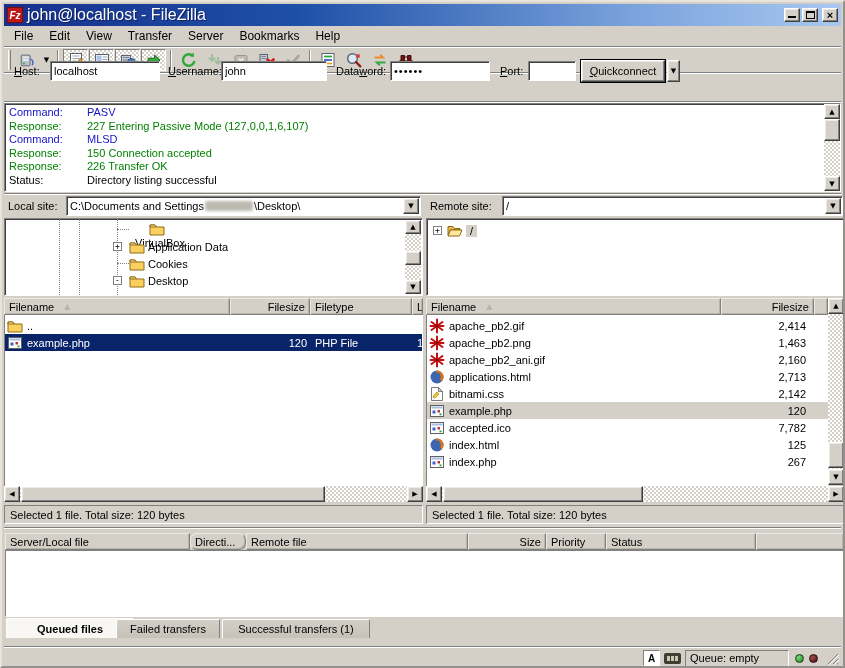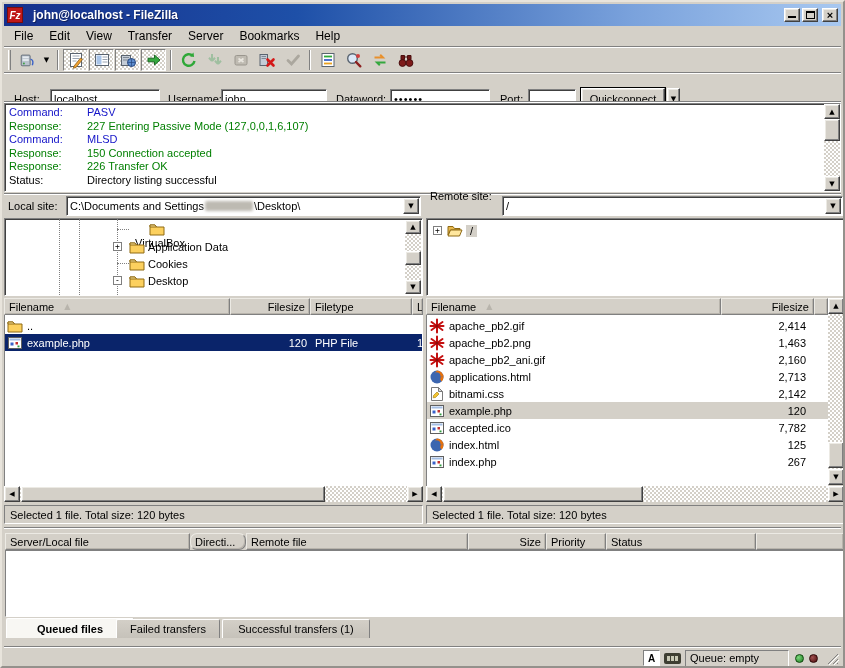--- a/index.html
+++ b/index.html
@@ -20,21 +20,21 @@
   .dither{background-color:#fff;background-image:
     linear-gradient(45deg,#d4d0c8 25%,transparent 25%,transparent 75%,#d4d0c8 75%),
     linear-gradient(45deg,#d4d0c8 25%,transparent 25%,transparent 75%,#d4d0c8 75%);
     background-size:4px 4px;background-position:0 0,2px 2px;}
   
   .titlebar{left:2px;top:2px;right:2px;height:22px;
     background:linear-gradient(90deg,#16308C 0%,#1E50A8 35%,#7AA2DC 75%,#A8C8F0 100%);
     display:flex;align-items:center;}
   .fzicon{width:16px;height:16px;margin:0 4px 0 3px;background:#BF1818;border:1px solid #7A0C0C;
     color:#fff;font-weight:bold;font-style:italic;font-size:10px;display:flex;align-items:center;justify-content:center;}
-  .wtitle{color:#fff;font-weight:bold;font-size:12px;text-shadow:1px 1px 0 #10205A;margin-left:6px;}
+  .wtitle{color:#fff;font-weight:normal;font-size:16px;text-shadow:1px 1px 0 #10205A;}
   .winbtn{width:16px;height:14px;display:flex;align-items:center;justify-content:center;position:relative;}
   
   .menubar{left:2px;top:25px;right:2px;height:36px;display:flex;padding-left:2px;}
   .menuitem{padding:2px 8px;font-size:12px;}
   .toolbar{left:2px;top:46px;right:2px;height:24px;display:flex;align-items:center;gap:1px;padding-left:2px;}
   .tbtn{width:25px;height:22px;display:flex;align-items:center;justify-content:center;}
   .tbtn.pressed{border:1px solid;border-color:#808080 #fff #fff #808080;background-color:#fff;background-image:
     linear-gradient(45deg,#d4d0c8 25%,transparent 25%,transparent 75%,#d4d0c8 75%),
     linear-gradient(45deg,#d4d0c8 25%,transparent 25%,transparent 75%,#d4d0c8 75%);
     background-size:4px 4px;background-position:0 0,2px 2px;}
@@ -280,21 +280,21 @@
         </svg>
       </div>
     <div class="tbtn">
         <svg width="18" height="18">
           <use href="#t-binoc"></use>
         </svg>
       </div>
   </div>
   <div class="abs hdiv" style="left:2px;right:2px;top:70px;"></div>
 
-  <div class="abs qc" style="left:2px;right:2px;top:84px;height:28px;">
+  <div class="abs qc" style="left:2px;right:2px;top:56px;height:28px;">
     <label class="abs" style="left:10px;top:7px;"><span></span><u>H</u><span>ost:</span></label>
     <input class="abs field" style="left: 46px; top: 3px; width: 110px;" value="localhost">
     <label class="abs" style="left:164px;top:7px;"><span></span><u>U</u><span>sername:</span></label>
     <input class="abs field" style="left: 217px; top: 3px; width: 106px;" value="john">
     <label class="abs" style="left:332px;top:7px;"><span>Data</span><u>w</u><span>ord:</span></label>
     <input class="abs field" style="left: 386px; top: 3px; width: 100px; letter-spacing: 1px;" value="••••••">
     <label class="abs" style="left:496px;top:7px;"><span></span><u>P</u><span>ort:</span></label>
     <input class="abs field" style="left: 524px; top: 3px; width: 48px;" value="">
     <div class="abs btn3d" style="left:577px;top:2px;width:84px;height:22px;display:flex;align-items:center;justify-content:center;outline:1px solid #000;">
         <span><span></span><u>Q</u><span>uickconnect</span></span>
@@ -337,21 +337,21 @@
   </div>
   <div class="abs hdiv" style="left:2px;right:2px;top:191px;"></div>
 
   <span class="abs" style="left:6px;top:198px;">Local site:</span>
   <div class="abs field" style="left:64px;top:194px;width:355px;display:flex;align-items:center;padding-right:16px;">
     <span>C:\Documents and Settings</span>
       <span style="display:inline-block;width:48px;height:10px;background:#BDBAB2;border-radius:2px;filter:blur(1.5px);margin:0 1px;"></span>
       <span>\Desktop\</span>
     <div class="abs btn3d ddarrow" style="right:1px;top:1px;width:16px;height:16px;">▼</div>
   </div>
-  <span class="abs" style="left:428px;top:188px;">Remote site:</span>
+  <span class="abs" style="left:428px;top:198px;">Remote site:</span>
   <div class="abs field" style="left:500px;top:194px;width:341px;display:flex;align-items:center;padding-right:16px;">
     <span>/</span>
     <div class="abs btn3d ddarrow" style="right:1px;top:1px;width:16px;height:16px;">▼</div>
   </div>
 
   <div class="abs sunk" style="left:2px;top:216px;width:419px;height:78px;overflow:hidden;">
     <div class="abs dotv" style="left:54px;top:0;bottom:0;"></div>
     <div class="abs dotv" style="left:74px;top:0;bottom:0;"></div>
     <div class="abs dotv" style="left:112px;top:0;bottom:0;"></div>
     <div class="abs doth" style="left:112px;top:10px;width:12px;"></div>

